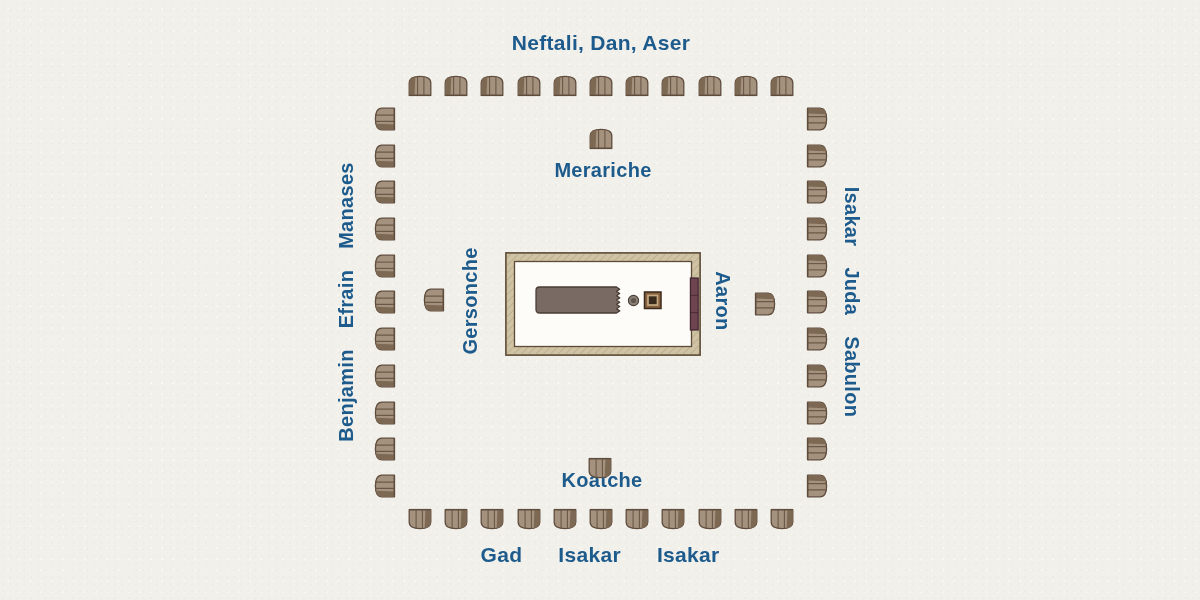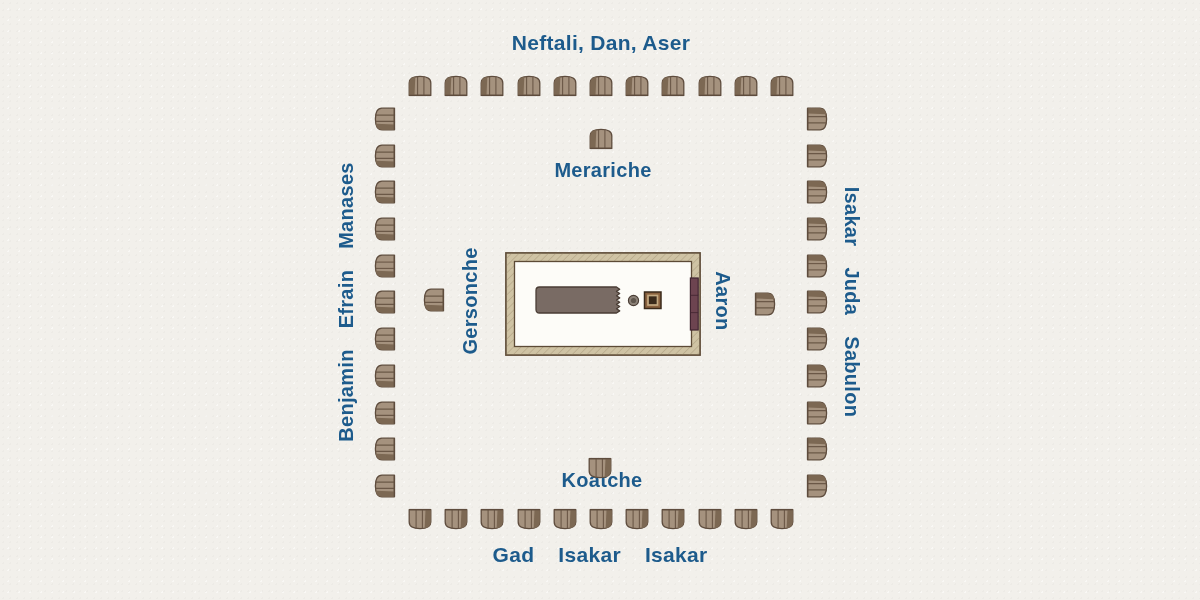--- a/index.html
+++ b/index.html
@@ -18,21 +18,21 @@
     color: var(--text, #1d5b8c);
     font-size: 20px; font-weight: 600; letter-spacing: 0.3px;
     white-space: nowrap;
     transform: translate(-50%, -50%);
   }
   .lbl.big { font-size: 21px; }
   .rot-ccw { transform: translate(-50%, -50%) rotate(-90deg); }
   .rot-cw  { transform: translate(-50%, -50%) rotate(90deg); }
 
   .tribe-row { display: flex; }
-  .tribe-row.h-gap { gap: 24px; }
+  .tribe-row.h-gap { gap: 36px; }
   .tribe-row.side-gap { gap: 21px; }
 
   .tent-line { position: absolute; display: flex; }
   .tent-line.row { flex-direction: row; gap: 10.2px; }
   .tent-line.col { flex-direction: column; gap: 10.7px; }
   .tent { display: block; }
   .tent-line.south .tent, .tent.face-down  { transform: rotate(180deg); }
   .tent-line.west  .tent, .tent.face-left  { transform: rotate(-90deg); }
   .tent-line.east  .tent, .tent.face-right { transform: rotate(90deg); }
   .single-tent { position: absolute; }

